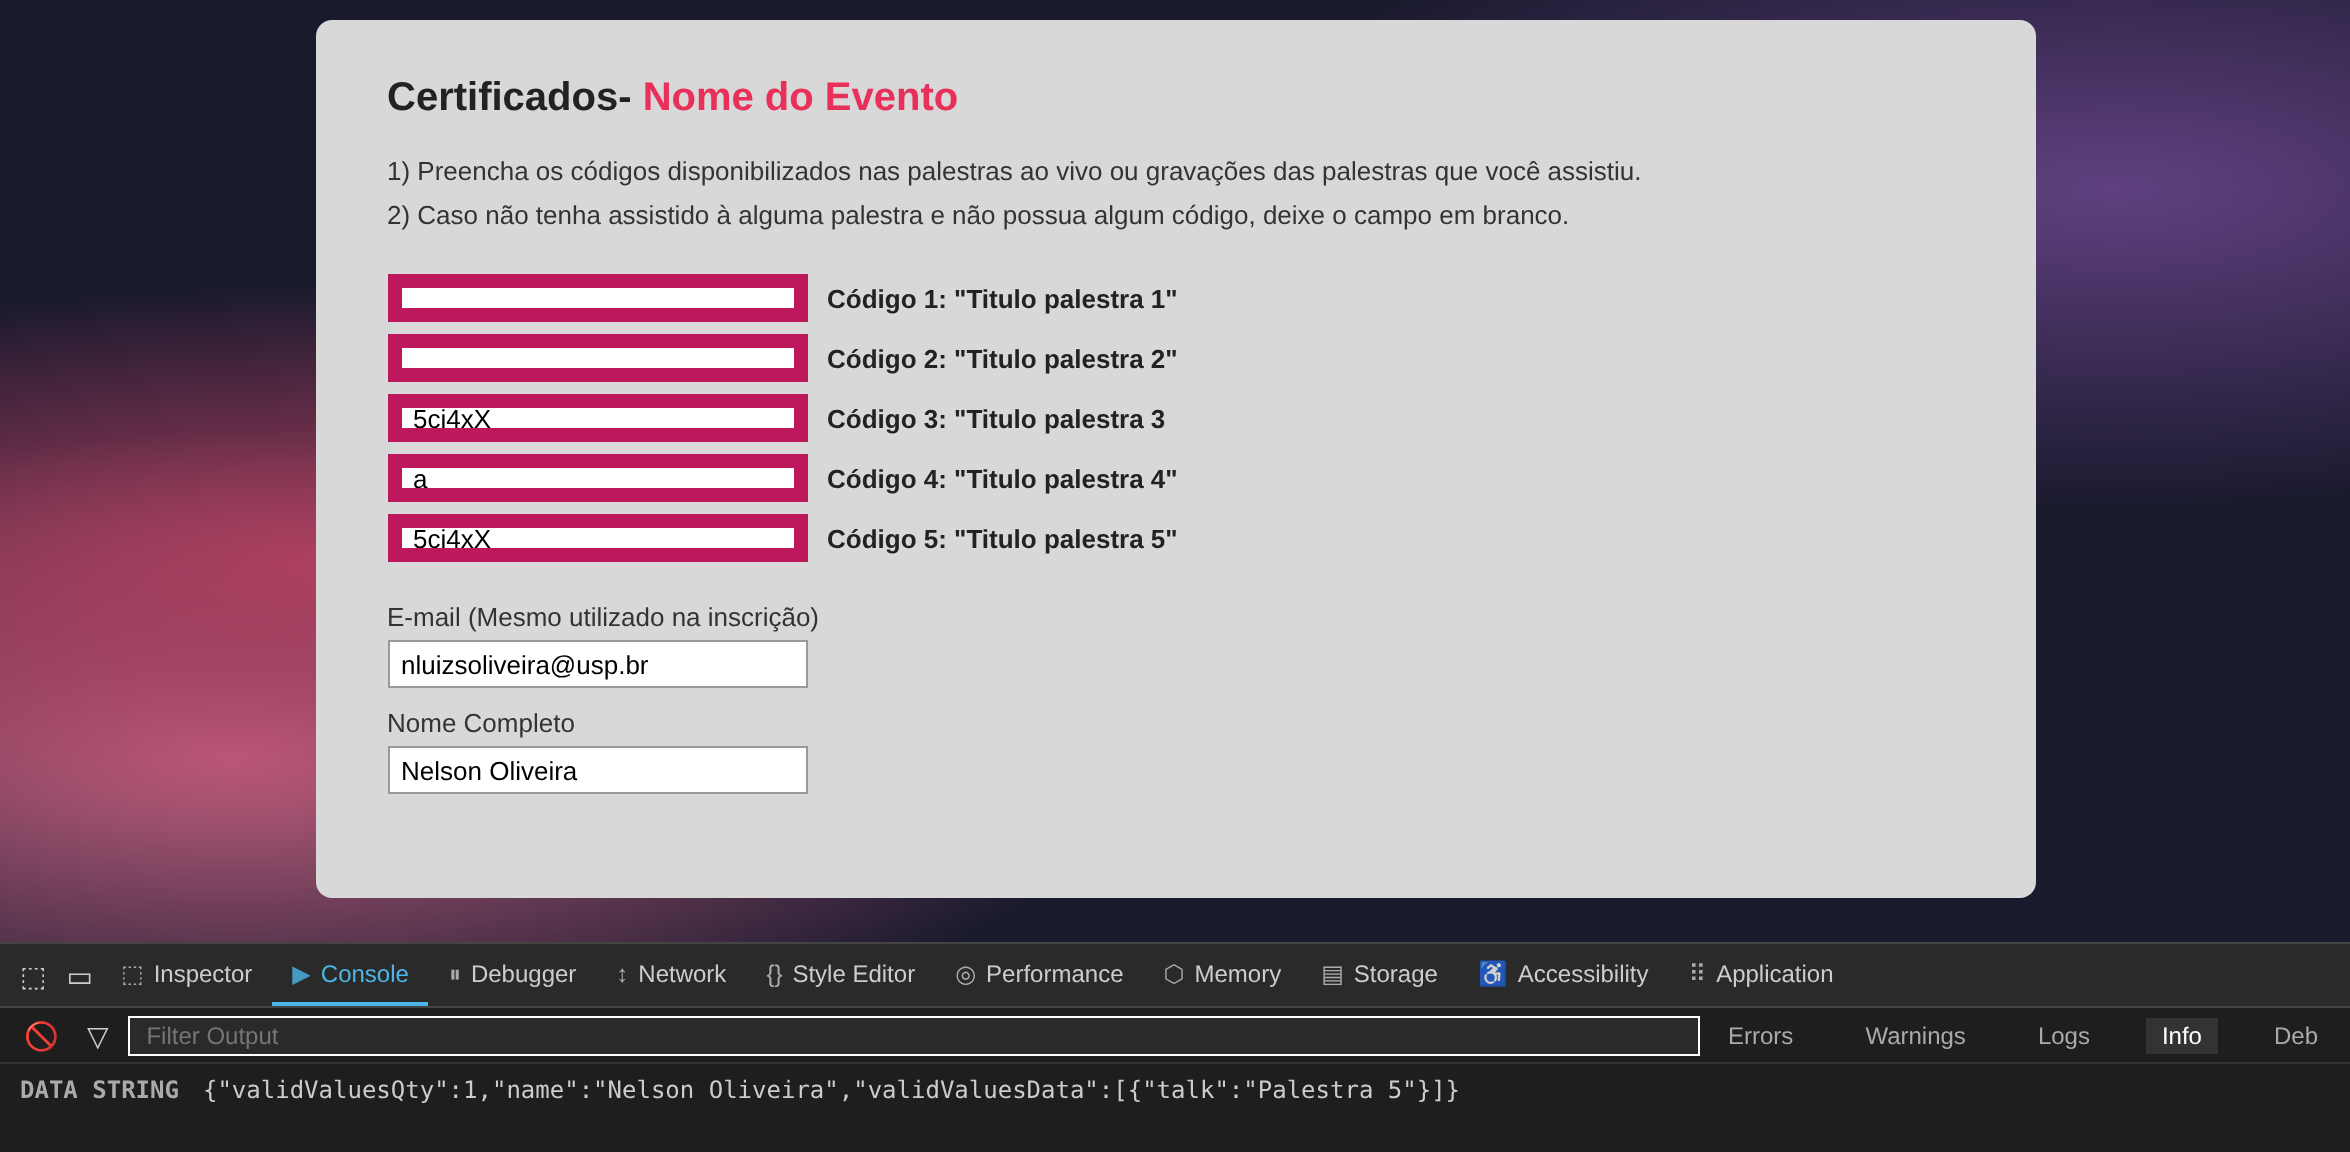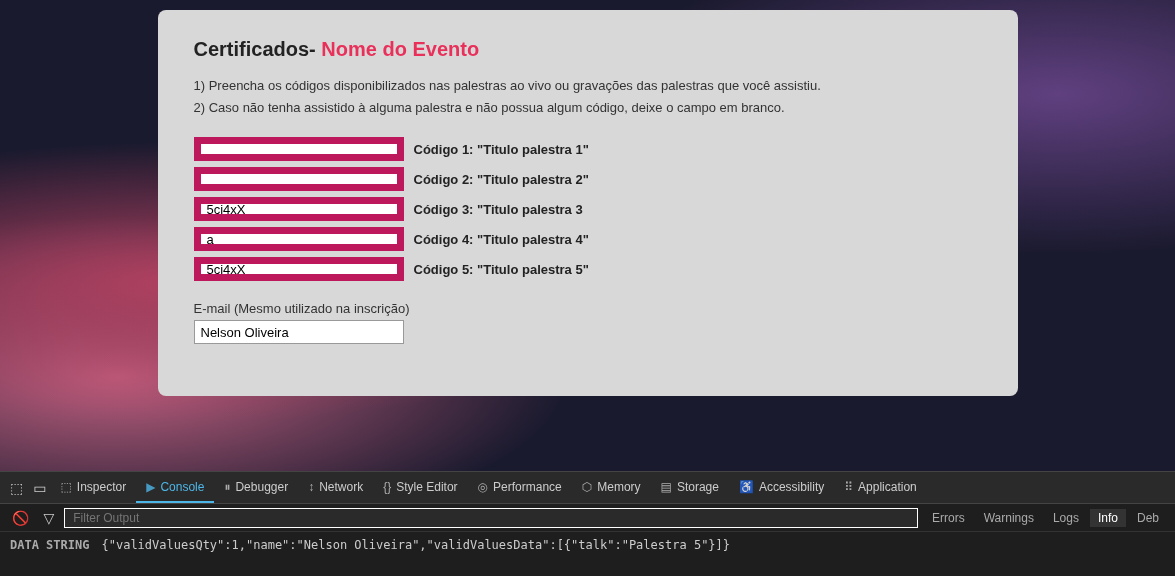--- a/index.html
+++ b/index.html
@@ -175,21 +175,21 @@
       border: 1px solid #ffffff;
       color: #ccc;
       font-size: 12px;
       padding: 2px 8px;
       outline: none;
       height: 20px;
     }
 
     .log-level-btns {
       display: flex;
-      gap: 3px;
+      gap: 20px;
       margin-left: auto;
     }
 
     .log-level-btn {
       background: none;
       border: none;
       color: #aaa;
       font-size: 12px;
       cursor: pointer;
       padding: 2px 8px;
@@ -269,21 +269,23 @@
       </div>
       <div class="code-row">
         <input type="text" class="code-input" value="5cj4xX" style="">
         <span class="code-label">Código 5: "Titulo palestra 5"</span>
       </div>
     </div>
 
     <div class="personal-section">
 
       <div class="field-label">E-mail (Mesmo utilizado na inscrição)</div>
-
+      <input type="text" class="text-input" value="nluizsoliveira@usp.br" style="">
+
+      <div class="field-label">Nome Completo</div>
       <input type="text" class="text-input" value="Nelson Oliveira" style="">
     </div>
 
   </div>
 </div>
 
 <div class="devtools">
 
   <div class="devtools-tabs">
     <div class="devtools-left-icons">

